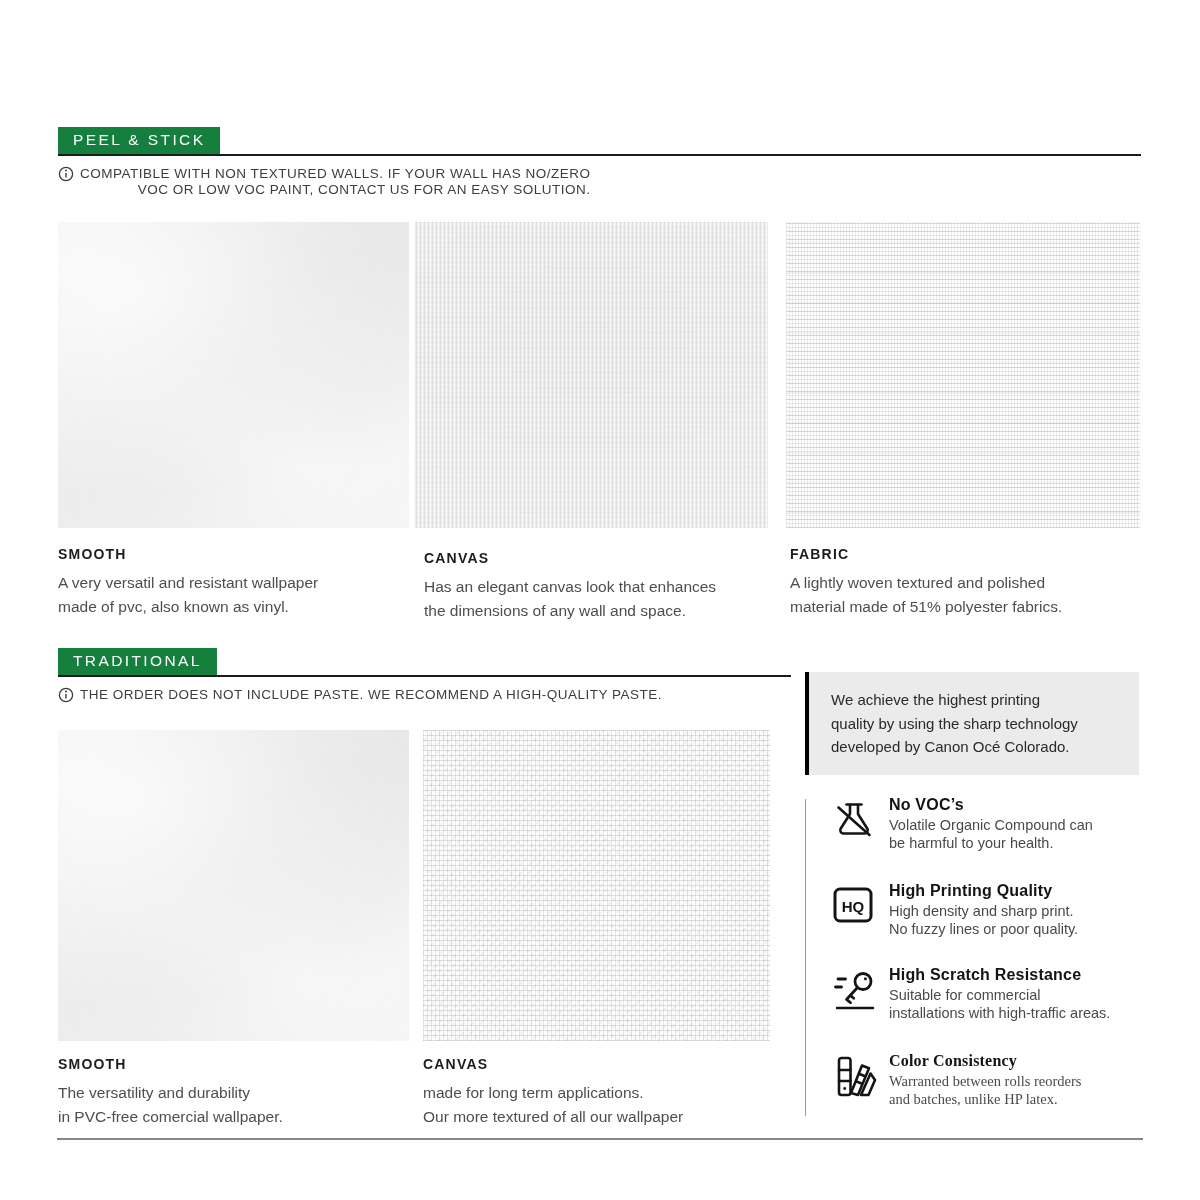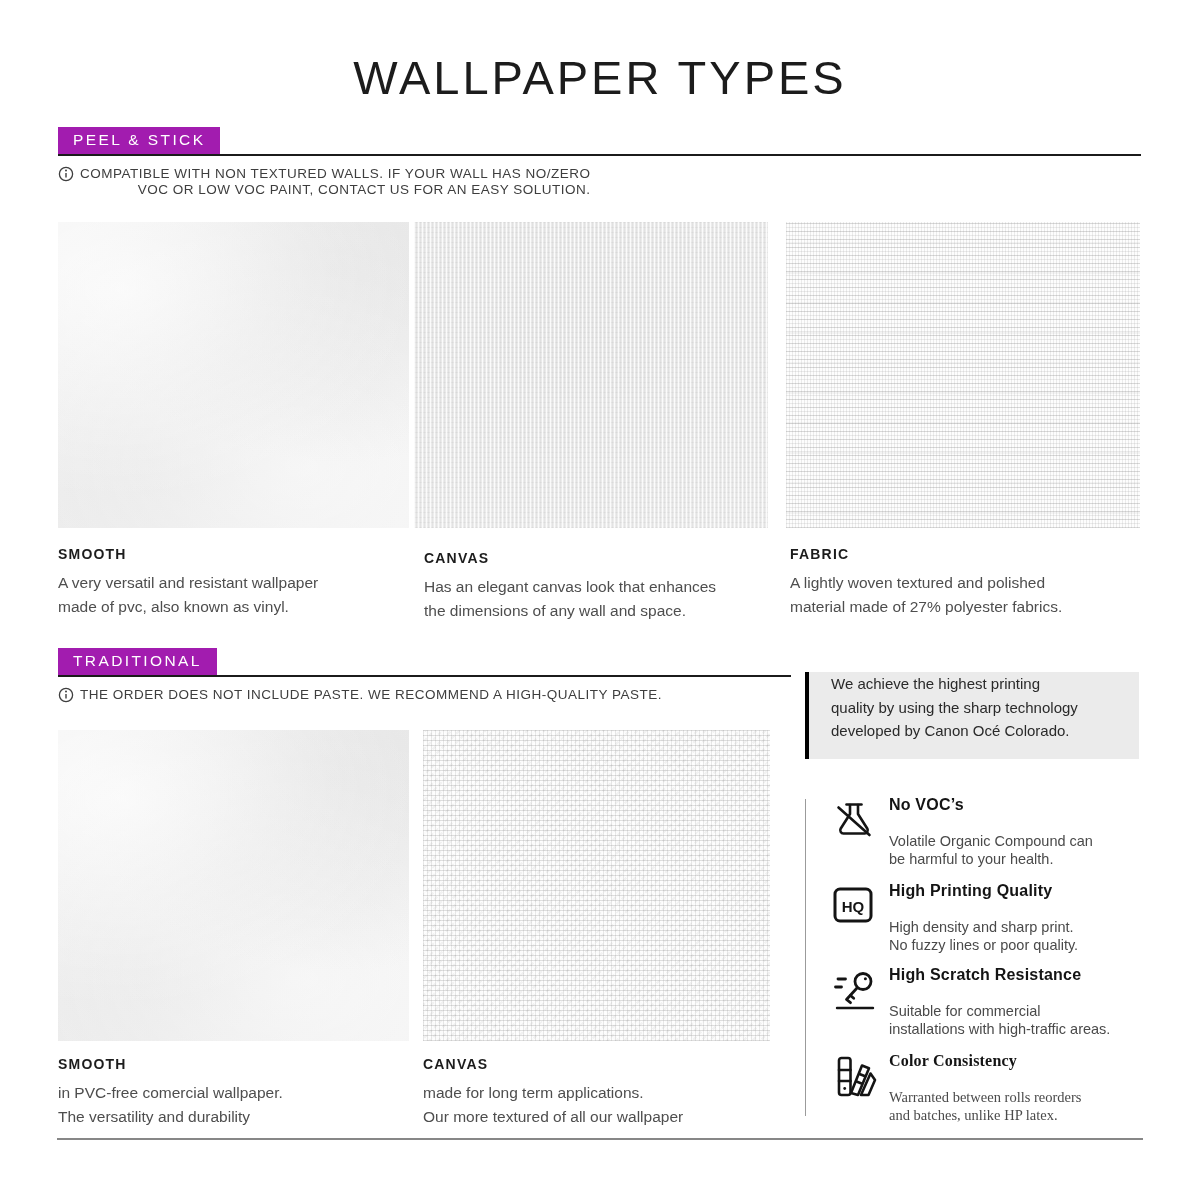--- a/index.html
+++ b/index.html
@@ -6,21 +6,21 @@
   .page{position:relative;width:1200px;height:1200px;background:#ffffff;
         font-family:"Liberation Sans", sans-serif;color:#1e1e1e;overflow:hidden;}
 
   .page-title{position:absolute;left:0;top:50px;width:100%;text-align:center;
         font-size:47px;letter-spacing:3px;font-weight:500;color:#1c1c1c;}
 
   
   .section-header{position:absolute;left:58px;border-bottom:2px solid #1b1b1b;}
   .section-header.s1{top:127px;width:1083px;}
   .section-header.s2{top:648px;width:733px;}
-  .section-label{display:inline-block;background:#a21caf;color:#ffffff;
+  .section-label{display:inline-block;background:#15803d;color:#ffffff;
         font-size:15.5px;font-weight:500;letter-spacing:2.4px;
         padding:4px 15px 5px 15px;}
 
   
   .note{position:absolute;left:58px;font-size:13.5px;letter-spacing:.5px;
         color:#3e3e3e;line-height:16px;}
   .note.n1{top:166px;text-align:right;}
   .note.n2{top:687px;}
   .note .info-ic{position:absolute;left:0;top:0;}
   .note .note-text{margin-left:22px;}
@@ -73,41 +73,40 @@
   .cap-desc{font-size:15.5px;color:#4e4e4e;line-height:24px;margin-top:9px;}
   #cap-smooth1{left:58px;top:546px;width:345px;}
   #cap-canvas1{left:424px;top:550px;width:350px;}
   #cap-fabric {left:790px;top:546px;width:355px;}
   #cap-smooth2{left:58px;top:1056px;width:345px;}
   #cap-canvas2{left:423px;top:1056px;width:355px;}
 
   
   .quality-panel{position:absolute;left:805px;top:672px;width:287px;
         background:#ebebeb;border-left:4px solid #000000;
-        padding:0 21px 16px 22px;font-size:15px;line-height:23.5px;color:#2a2a2a;}
+        padding:16px 21px 16px 22px;font-size:15px;line-height:23.5px;color:#2a2a2a;}
   .v-divider{position:absolute;left:805px;top:799px;width:1px;height:317px;background:#9b9b9b;}
 
   .feature{position:absolute;left:832px;width:316px;}
   #feat-novoc  {top:796px;}
   #feat-hq     {top:882px;}
   #feat-scratch{top:966px;}
   #feat-color  {top:1052px;font-family:Liberation Serif, serif;}
   .feature .f-icon{position:absolute;left:0;top:2px;}
   .f-body{margin-left:57px;}
   .f-title{font-size:16px;font-weight:700;color:#141414;letter-spacing:.2px;}
-  .f-desc{font-size:14.5px;color:#4a4a4a;line-height:17.5px;margin-top:19px;}
+  .f-desc{font-size:14.5px;color:#4a4a4a;line-height:17.5px;margin-top:3px;}
 
   .bottom-rule{position:absolute;left:57px;top:1138px;width:1086px;border-top:2px solid #878787;}
 </style>
 </head>
 <body>
 
 <div class="page">
 
-  <div class="page-title">WALLPAPER TYPES</div>
 
   <div class="section-header s1">
     <span class="section-label">PEEL &amp; STICK</span>
   </div>
 
   <div class="note n1">
     <span class="info-ic">
       <svg width="16" height="16" viewBox="0 0 16 16" fill="none">
         <circle cx="8" cy="8" r="6.6" stroke="#3e3e3e" stroke-width="1.3"></circle>
         <line x1="8" y1="7" x2="8" y2="11.6" stroke="#3e3e3e" stroke-width="1.4"></line>
@@ -135,21 +134,21 @@
     <div class="cap-title">CANVAS</div>
     <div class="cap-desc">
       <div>Has an elegant canvas look that enhances</div>
       <div>the dimensions of any wall and space.</div>
     </div>
   </div>
   <div id="cap-fabric" class="cap">
     <div class="cap-title">FABRIC</div>
     <div class="cap-desc">
       <div>A lightly woven textured and polished</div>
-      <div>material made of 27% polyester fabrics.</div>
+      <div>material made of 51% polyester fabrics.</div>
     </div>
   </div>
 
   <div class="section-header s2">
     <span class="section-label">TRADITIONAL</span>
   </div>
 
   <div class="note n2">
     <span class="info-ic">
       <svg width="16" height="16" viewBox="0 0 16 16" fill="none">
@@ -162,22 +161,22 @@
       <div>THE ORDER DOES NOT INCLUDE PASTE. WE RECOMMEND A HIGH-QUALITY PASTE.</div>
     </div>
   </div>
 
   <div id="sw-smooth2" class="sw r2 tex-smooth"></div>
   <div id="sw-canvas2" class="sw r2 tex-canvas-coarse"></div>
 
   <div id="cap-smooth2" class="cap">
     <div class="cap-title">SMOOTH</div>
     <div class="cap-desc">
+      <div>The versatility and durability</div>
       <div>in PVC-free comercial wallpaper.</div>
-      <div>The versatility and durability</div>
     </div>
   </div>
   <div id="cap-canvas2" class="cap">
     <div class="cap-title">CANVAS</div>
     <div class="cap-desc">
       <div>made for long term applications.</div>
       <div>Our more textured of all our wallpaper</div>
     </div>
   </div>
 

